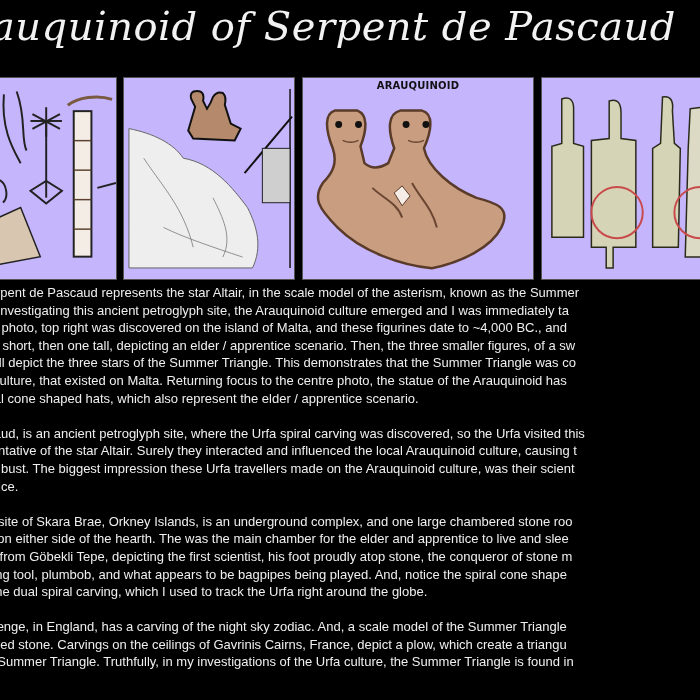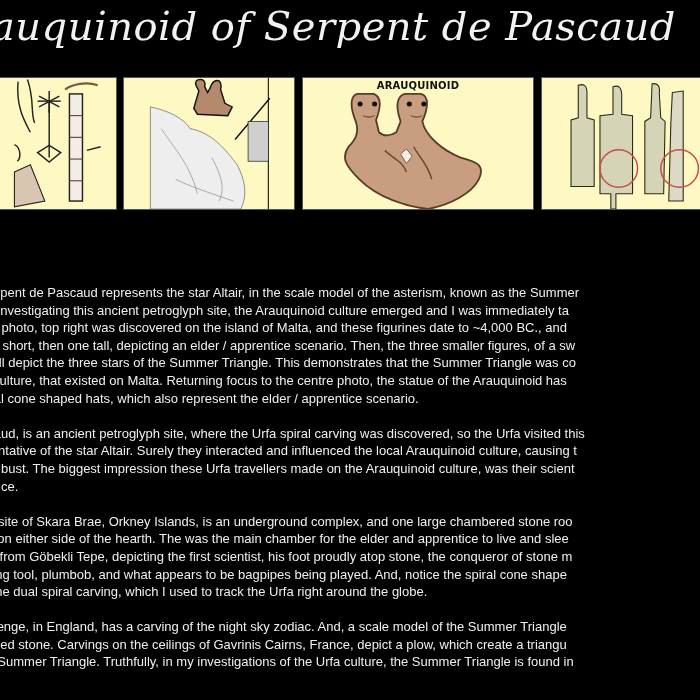--- a/index.html
+++ b/index.html
@@ -8,22 +8,22 @@
       background: #000; position: relative;
       font-family: "Liberation Sans", sans-serif;
     }
     .title {
       position: absolute; left: -58px; top: 2px;
       font-family: "DejaVu Serif", serif; font-style: italic;
       font-size: 40px; color: #f2f2f2; white-space: nowrap;
       letter-spacing: 0.5px; line-height: 48px;
     }
     .panel {
-      position: absolute; top: 77px; height: 133px;
-      background: #fef9c3; overflow: hidden;
+      position: absolute; top: 77px; height: 203px;
+      background: #c4b5fd; overflow: hidden;
       border: 1px solid #555;
       box-sizing: border-box;
     }
     .panel svg { width: 100%; height: 100%; display: block; }
     .p1 { left: -2px; width: 119px; }
     .p2 { left: 123px; width: 172px; }
     .p3 { left: 302px; width: 232px; }
     .p4 { left: 541px; width: 165px; }
     .panel-label {
       position: absolute; top: 2px; left: 0; right: 0; text-align: center;

